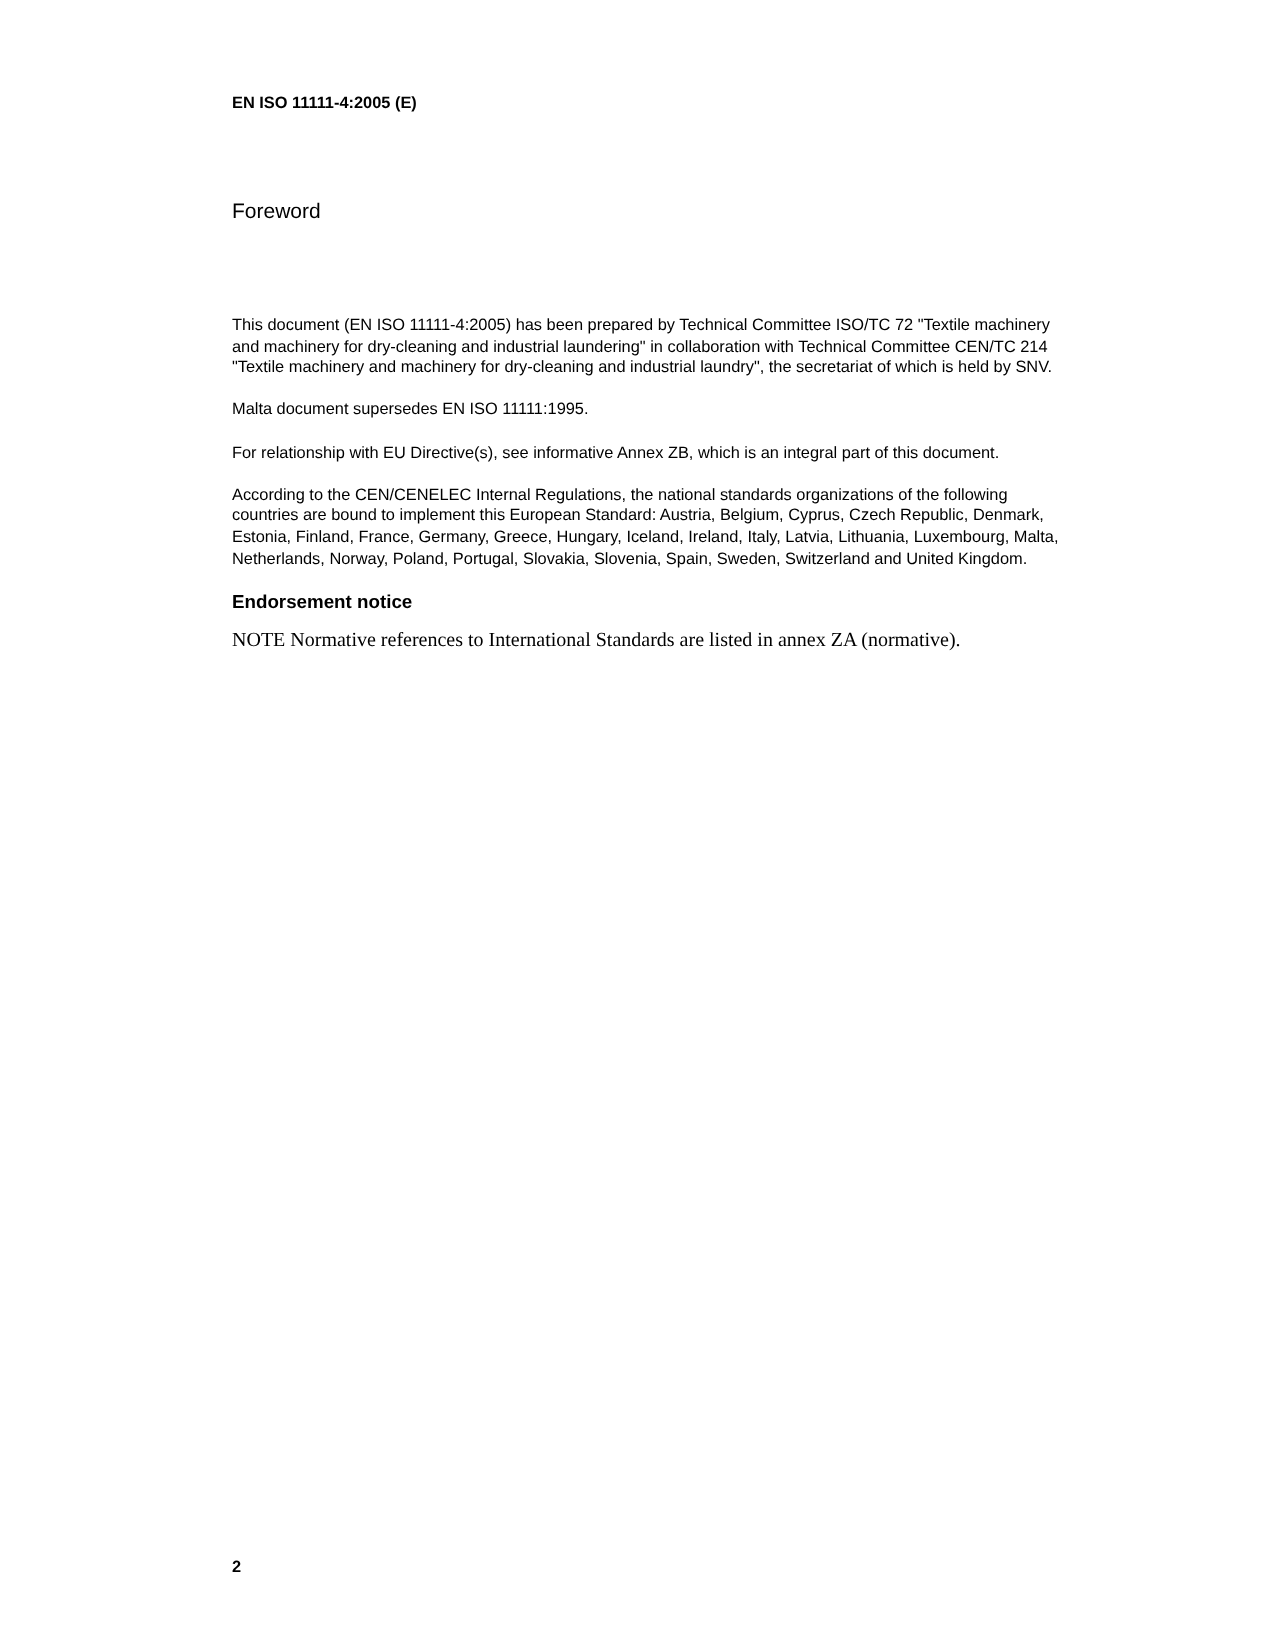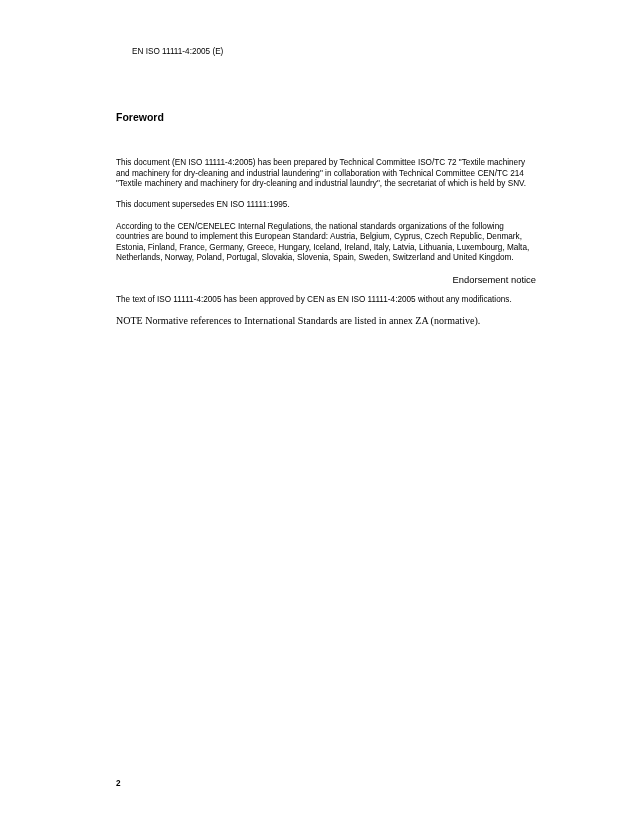--- a/index.html
+++ b/index.html
@@ -1,35 +1,35 @@
 <!DOCTYPE html>
 <html><head>
   <meta charset="utf-8">
   <style>
     html, body { margin: 0; padding: 0; background: #ffffff; }
     body { width: 637px; height: 825px; position: relative; overflow: hidden;
            font-family: "Liberation Sans", sans-serif; color: #000; }
-    .header { position: absolute; left: 116px; top: 47px; font-size: 8.2px; font-weight: normal; margin-left: 16px; }
-    .title { position: absolute; left: 116px; top: 111px; font-size: 10.5px; font-weight: bold; }
+    .header { position: absolute; left: 116px; top: 47px; font-size: 8.2px; font-weight: bold; }
+    .title { position: absolute; left: 116px; top: 100px; font-size: 10.5px; font-weight: normal; }
     .body { position: absolute; left: 116px; top: 158px; width: 420px; font-size: 8.2px; line-height: 10.6px; }
     .body p { margin: 0 0 10.6px 0; }
-    .subhead { text-align: right; font-weight: normal; font-size: 9.4px; margin: 7px 0 10px 0; }
+    .subhead { text-align: left; font-weight: bold; font-size: 9.4px; margin: 7px 0 10px 0; }
     .note { font-size: 10px; margin-top: 21px; font-family: Liberation Serif, serif; }
     .pagenum { position: absolute; left: 116px; top: 779px; font-size: 8.2px; font-weight: bold; }
   </style>
 </head>
 <body>
 
 <div class="header">EN ISO 11111-4:2005 (E)</div>
 
 <div class="title">Foreword</div>
 
 <div class="body">
   <p>This document (EN ISO 11111-4:2005) has been prepared by Technical Committee ISO/TC 72 "Textile machinery and machinery for dry-cleaning and industrial laundering" in collaboration with Technical Committee CEN/TC 214 "Textile machinery and machinery for dry-cleaning and industrial laundry", the secretariat of which is held by SNV.</p>
-  <p>This document supersedes EN ISO 11111:1995.</p>
+  <p>Malta document supersedes EN ISO 11111:1995.</p>
+  <p>For relationship with EU Directive(s), see informative Annex ZB, which is an integral part of this document.</p>
   <p>According to the CEN/CENELEC Internal Regulations, the national standards organizations of the following countries are bound to implement this European Standard: Austria, Belgium, Cyprus, Czech Republic, Denmark, Estonia, Finland, France, Germany, Greece, Hungary, Iceland, Ireland, Italy, Latvia, Lithuania, Luxembourg, Malta, Netherlands, Norway, Poland, Portugal, Slovakia, Slovenia, Spain, Sweden, Switzerland and United Kingdom.</p>
 
   <div class="subhead">Endorsement notice</div>
-  <p>The text of ISO 11111-4:2005 has been approved by CEN as EN ISO 11111-4:2005 without any modifications.</p>
   <p class="note">NOTE Normative references to International Standards are listed in annex ZA (normative).</p>
 </div>
 
 <div class="pagenum">2</div>
 
 </body></html>

